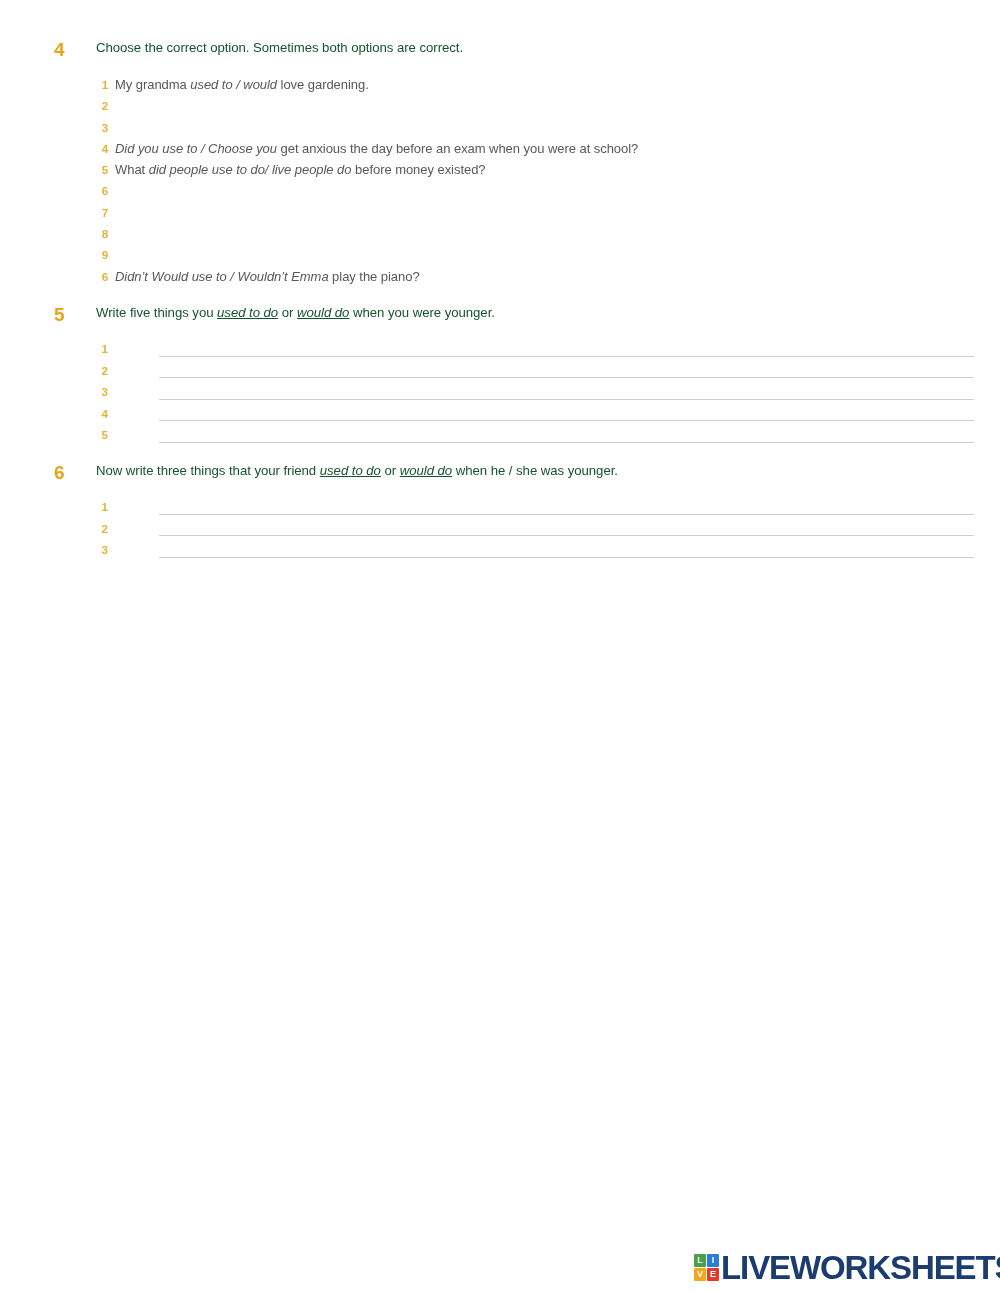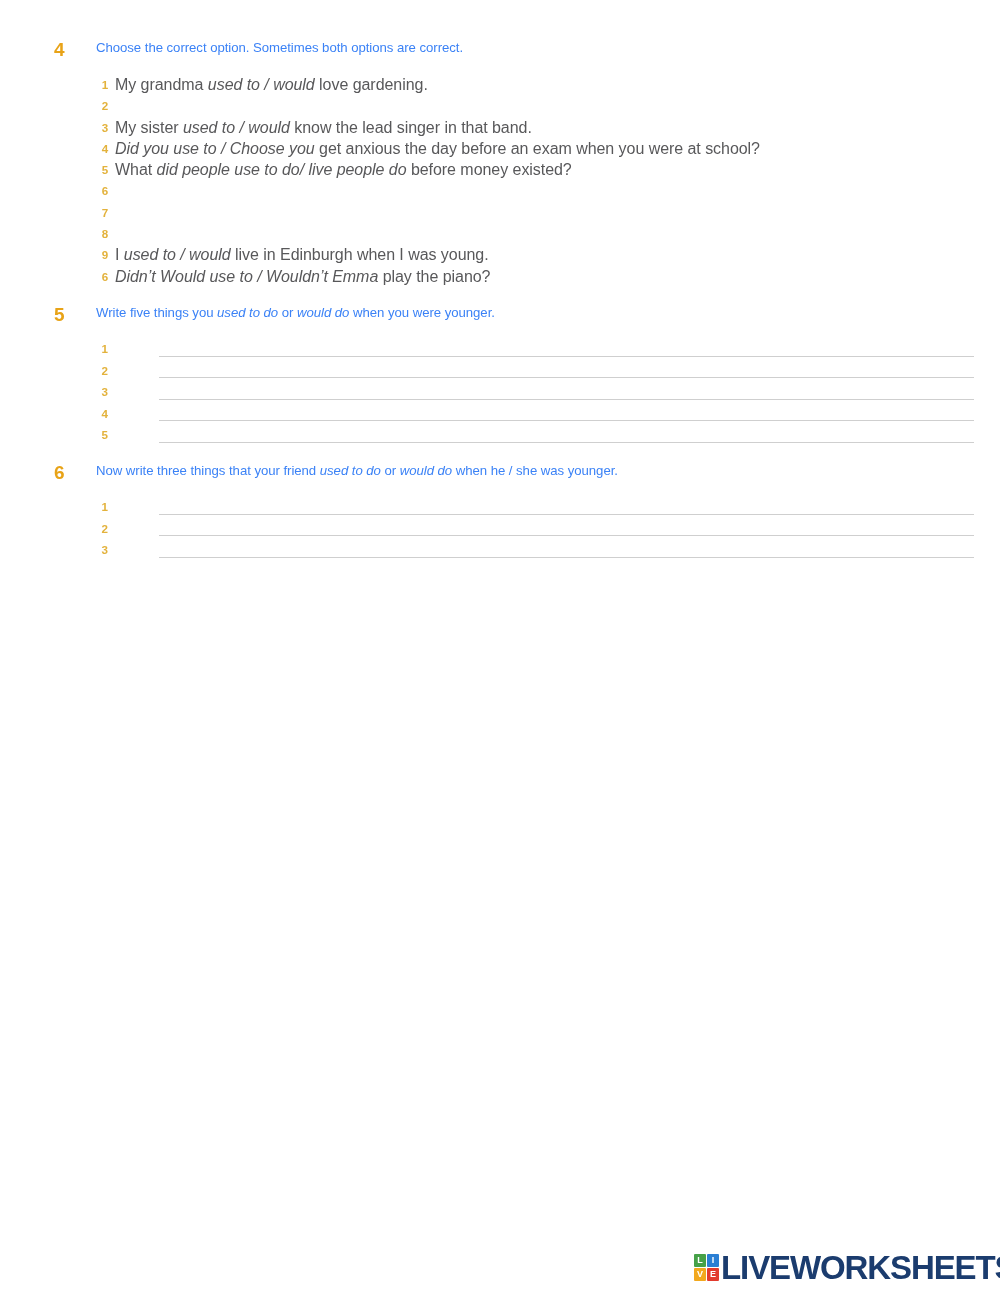--- a/index.html
+++ b/index.html
@@ -36,26 +36,26 @@
     font-weight: bold;
     color: #e8a317;
     line-height: 1;
     letter-spacing: -0.2px;
   }
   .ex-head {
     position: absolute;
     left: 42px;
     top: 0px;
     font-size: 13.2px;
-    color: #3b82f6;
+    color: #14532d;
     line-height: 1.15;
     white-space: nowrap;
     letter-spacing: -0.05px;
   }
-  .ex-head em { font-style: italic; }
+  .ex-head em { font-style: italic; text-decoration: underline; }
 
   
   .qlist {
     position: absolute;
     left: 30px;
     top: 34px;
     width: 900px;
   }
   .qrow {
     position: relative;
@@ -71,21 +71,21 @@
     font-size: 11.6px;
     font-weight: bold;
     color: #e3b23c;
     line-height: 21.3px;
     letter-spacing: -0.1px;
   }
   .qtext {
     position: absolute;
     left: 31px;
     top: 0;
-    font-size: 16px;
+    font-size: 13px;
     color: #58585a;
     line-height: 21.3px;
     letter-spacing: -0.05px;
   }
   .qtext em { font-style: italic; }
 
   
   .alist {
     position: absolute;
     left: 30px;
@@ -163,42 +163,40 @@
 
       <div class="qrow">
         <span class="qnum">1</span>
         <span class="qtext">My grandma <em>used to / would</em> love gardening.</span>
       </div>
       <div class="qrow">
         <span class="qnum">2</span>
       </div>
       <div class="qrow">
         <span class="qnum">3</span>
-        <span class="qtext">My sister <em>used to / would</em> know the lead singer in that band.</span>
       </div>
       <div class="qrow">
         <span class="qnum">4</span>
         <span class="qtext"><em>Did you use to / Choose you</em> get anxious the day before an exam when you were at school?</span>
       </div>
       <div class="qrow">
         <span class="qnum">5</span>
         <span class="qtext">What <em>did people use to do/ live people do</em> before money existed?</span>
       </div>
       <div class="qrow">
         <span class="qnum">6</span>
       </div>
       <div class="qrow">
         <span class="qnum">7</span>
       </div>
       <div class="qrow">
         <span class="qnum">8</span>
       </div>
       <div class="qrow">
         <span class="qnum">9</span>
-        <span class="qtext">I <em>used to / would</em> live in Edinburgh when I was young.</span>
       </div>
       <div class="qrow">
         <span class="qnum">6</span>
         <span class="qtext"><em>Didn’t Would use to / Wouldn’t Emma</em> play the piano?</span>
       </div>
 
     </div>
   </div>
 
   <div class="exercise" style="left:54px; top:305px; width:900px;">

